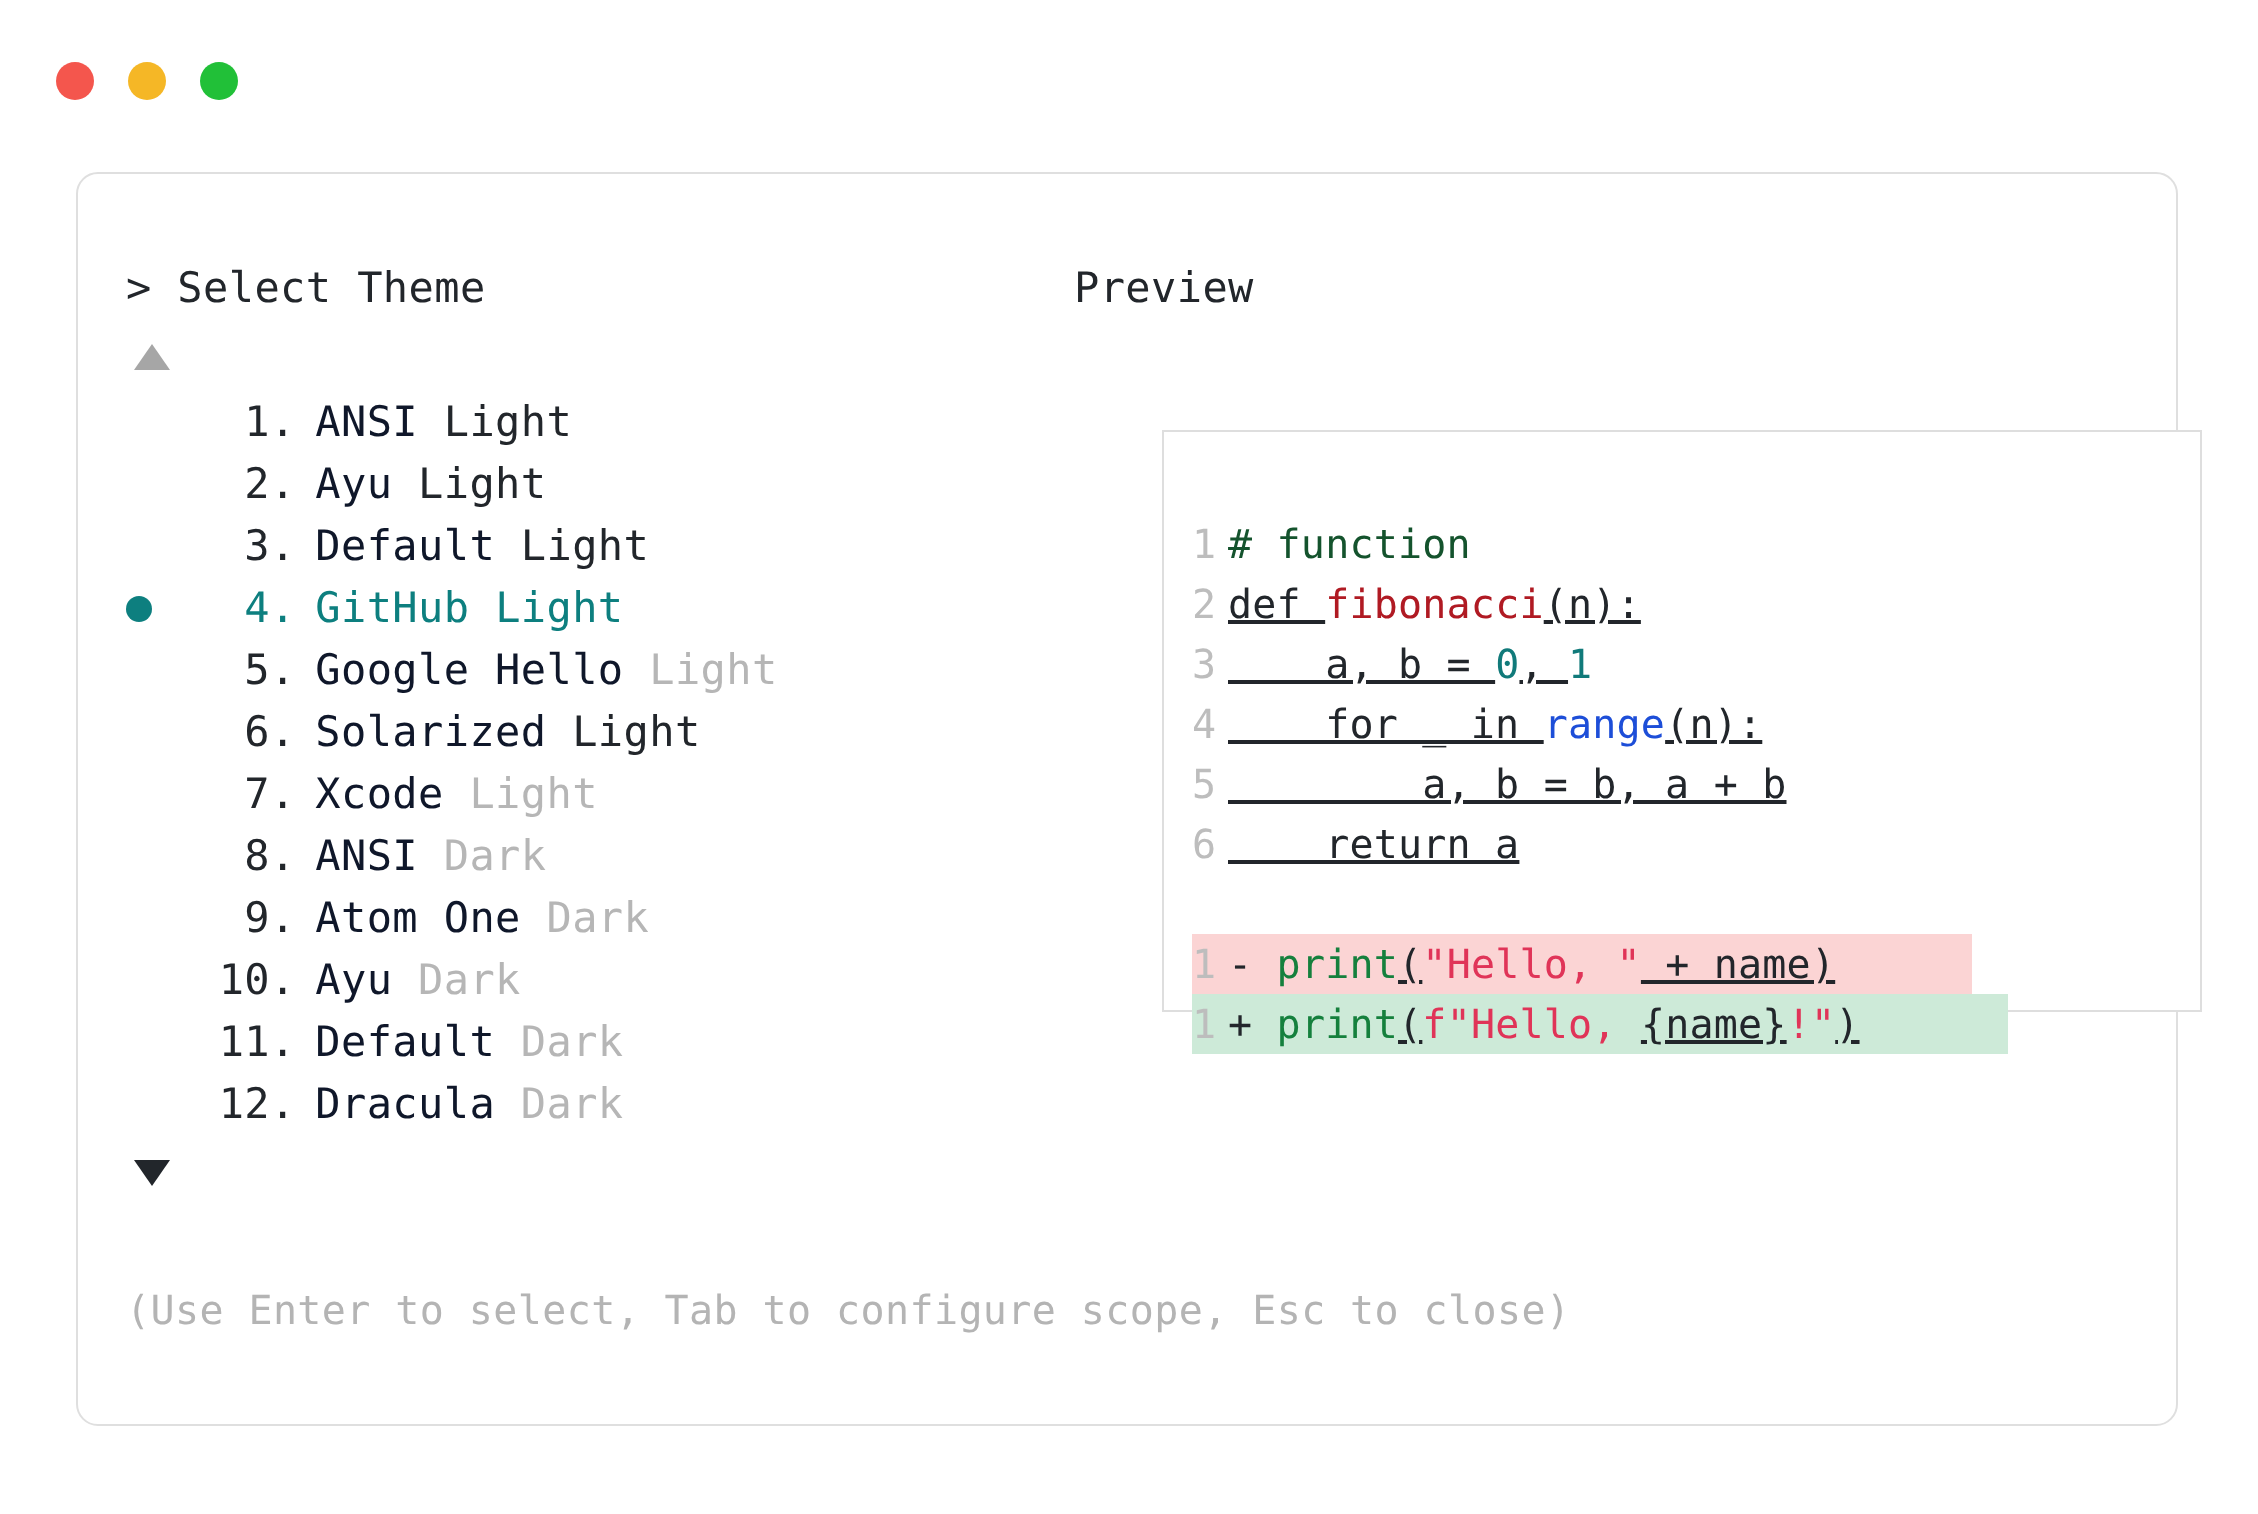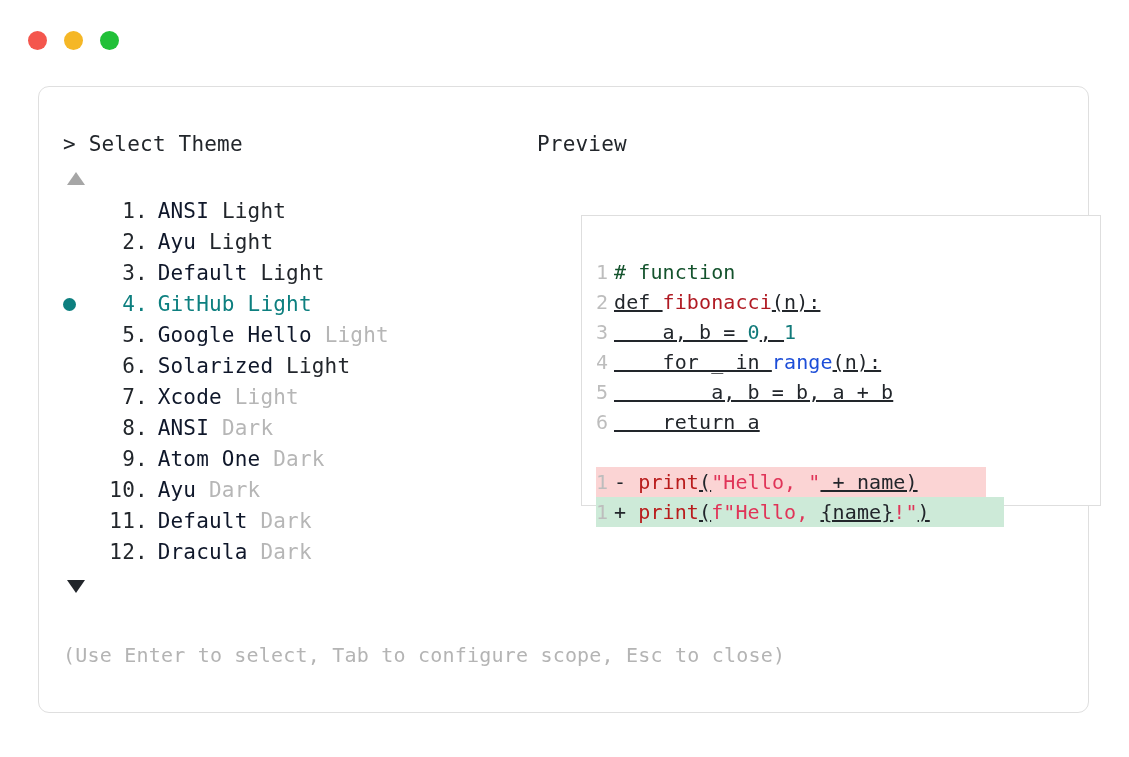--- a/index.html
+++ b/index.html
@@ -187,21 +187,21 @@
     text-align: right;
     color: #bdbdbd;
     padding-right: 9px;
   }
   .code-text { color: #22262b; letter-spacing: 0.1px; }
 
   .tok-comment  { color: #14532d; }
   .tok-func     { color: #b01a23; }
   .tok-num      { color: #117a7a; }
   .tok-builtin  { color: #1d4ed8; }
-  .tok-call     { color: #b91c1c; }
+  .tok-call     { color: #15803d; }
   .tok-string   { color: #e03458; }
   .tok-plain    { color: #22262b; text-decoration: underline; }
 
   .code-gap { height: 30px; }
 
   .diff-line { position: relative; }
   .diff-line .hl {
     position: absolute;
     left: 0;
     top: 0;

